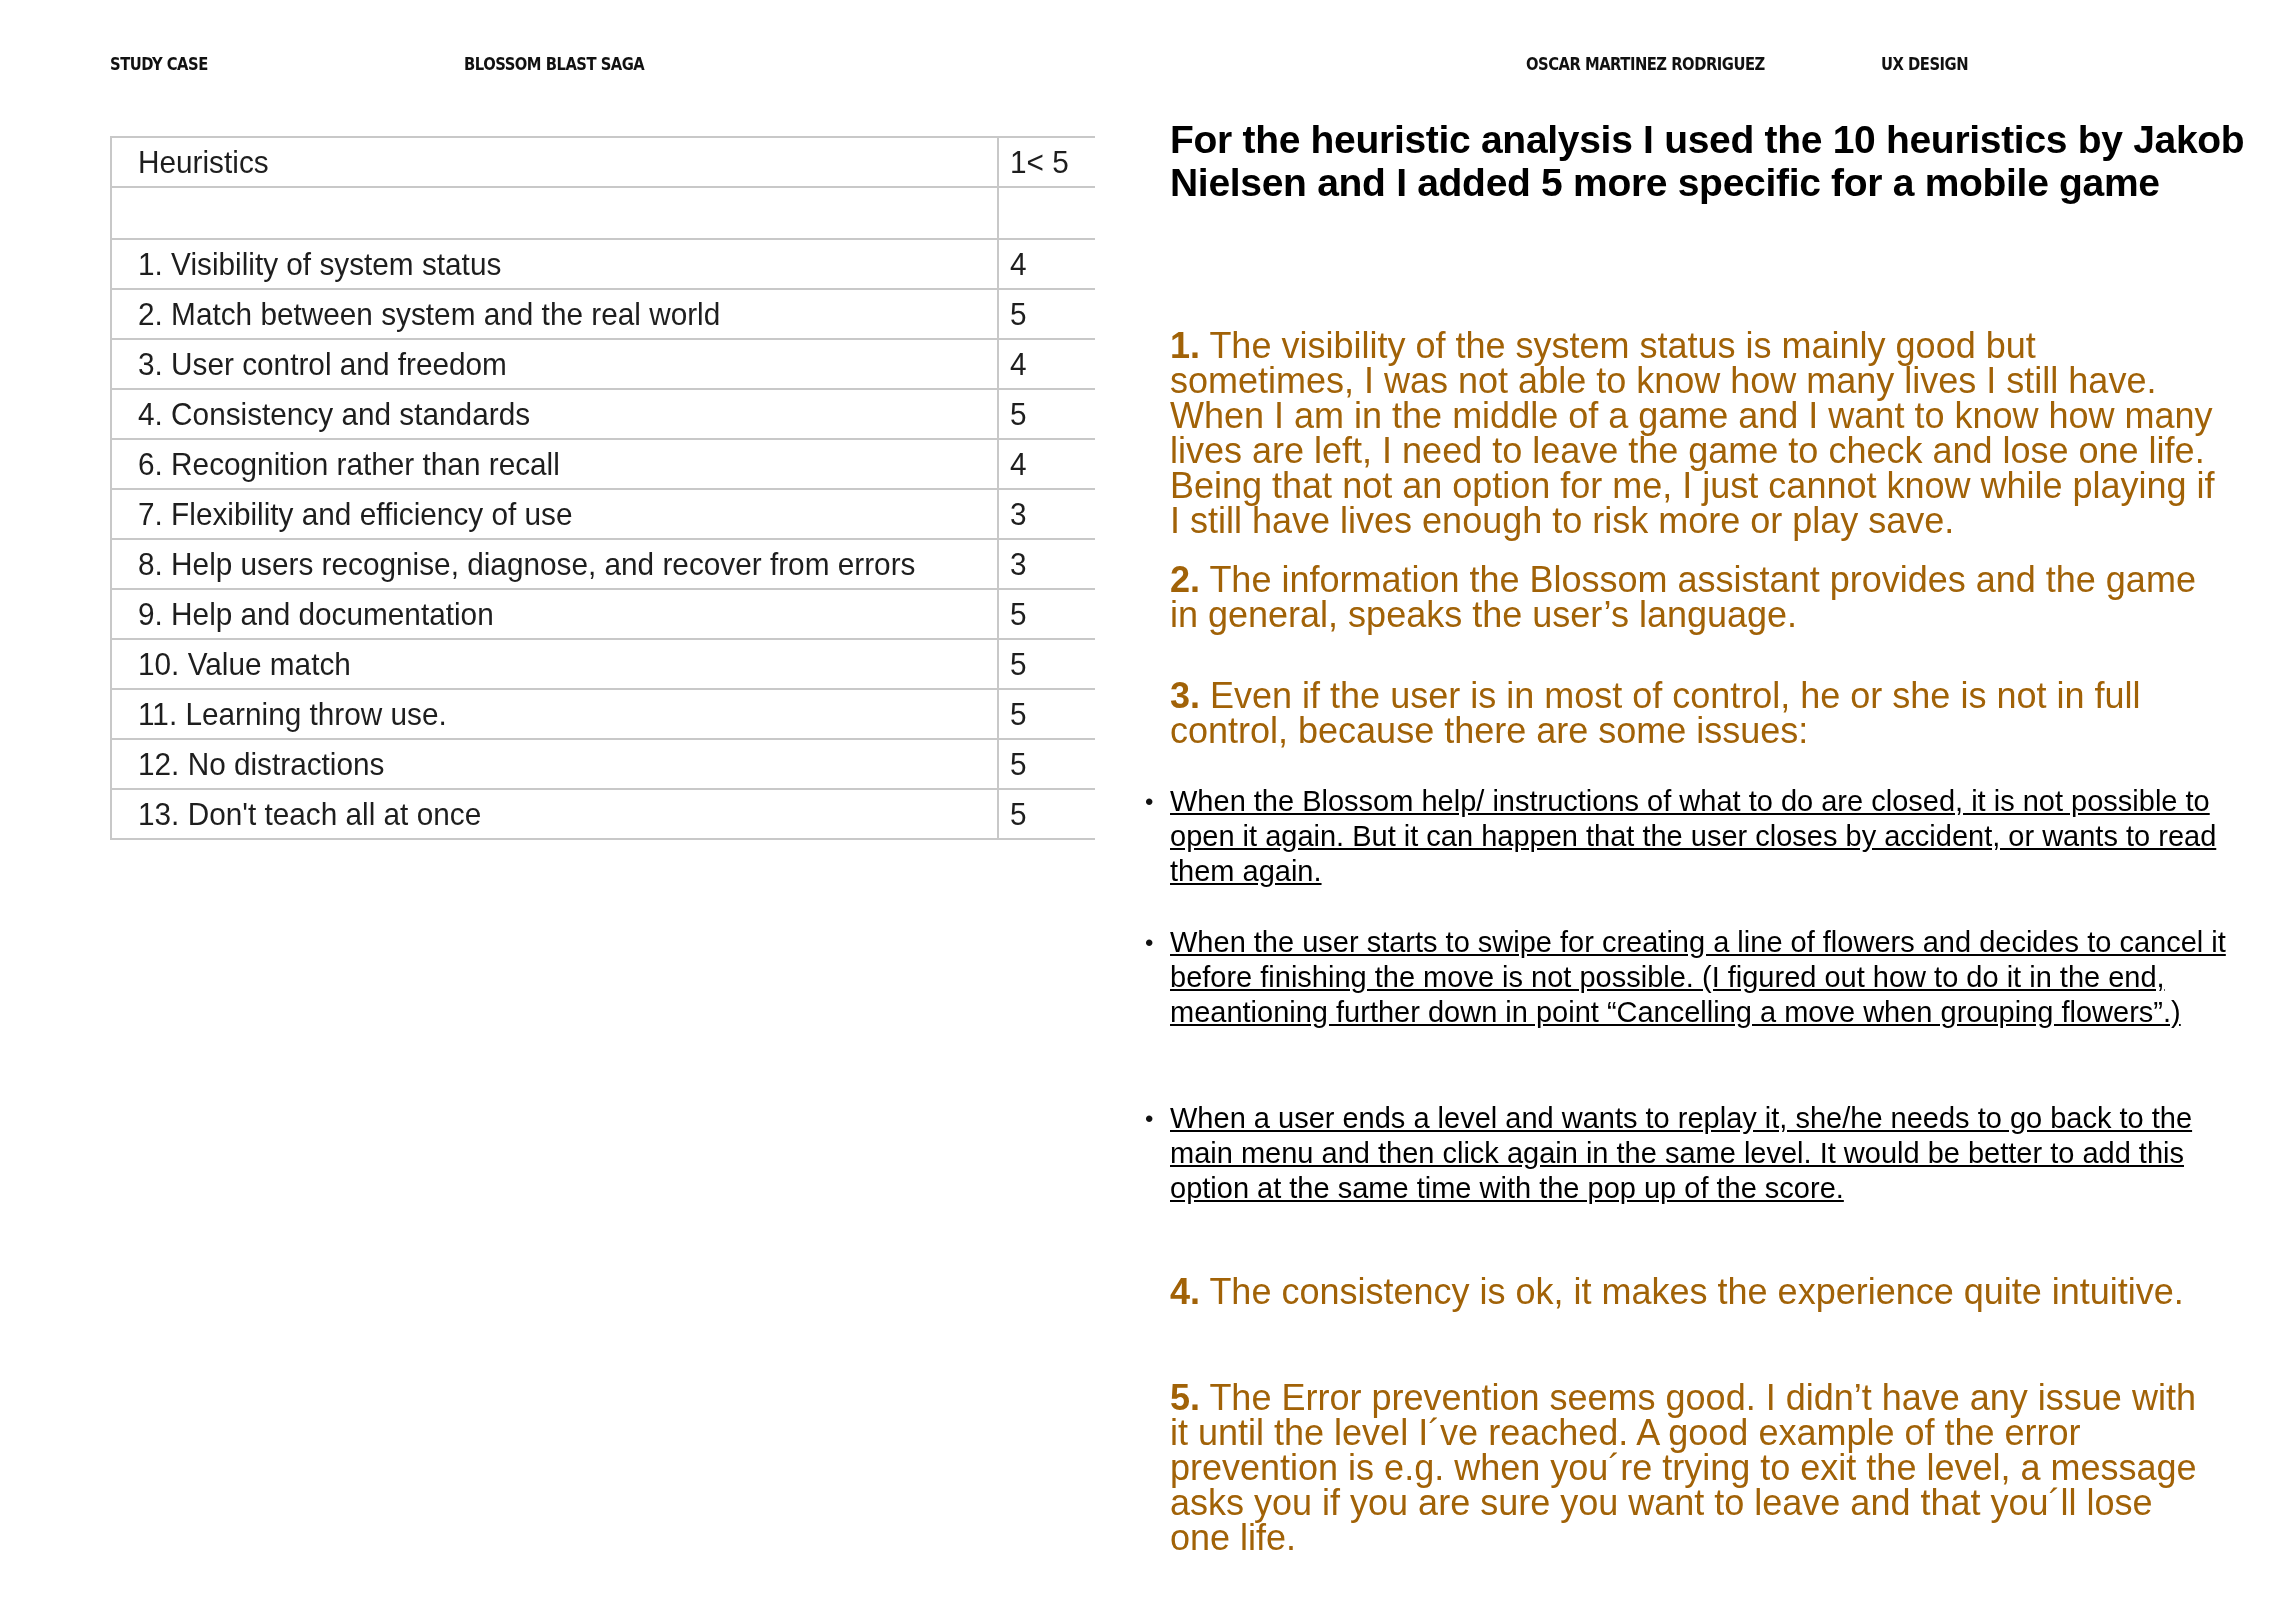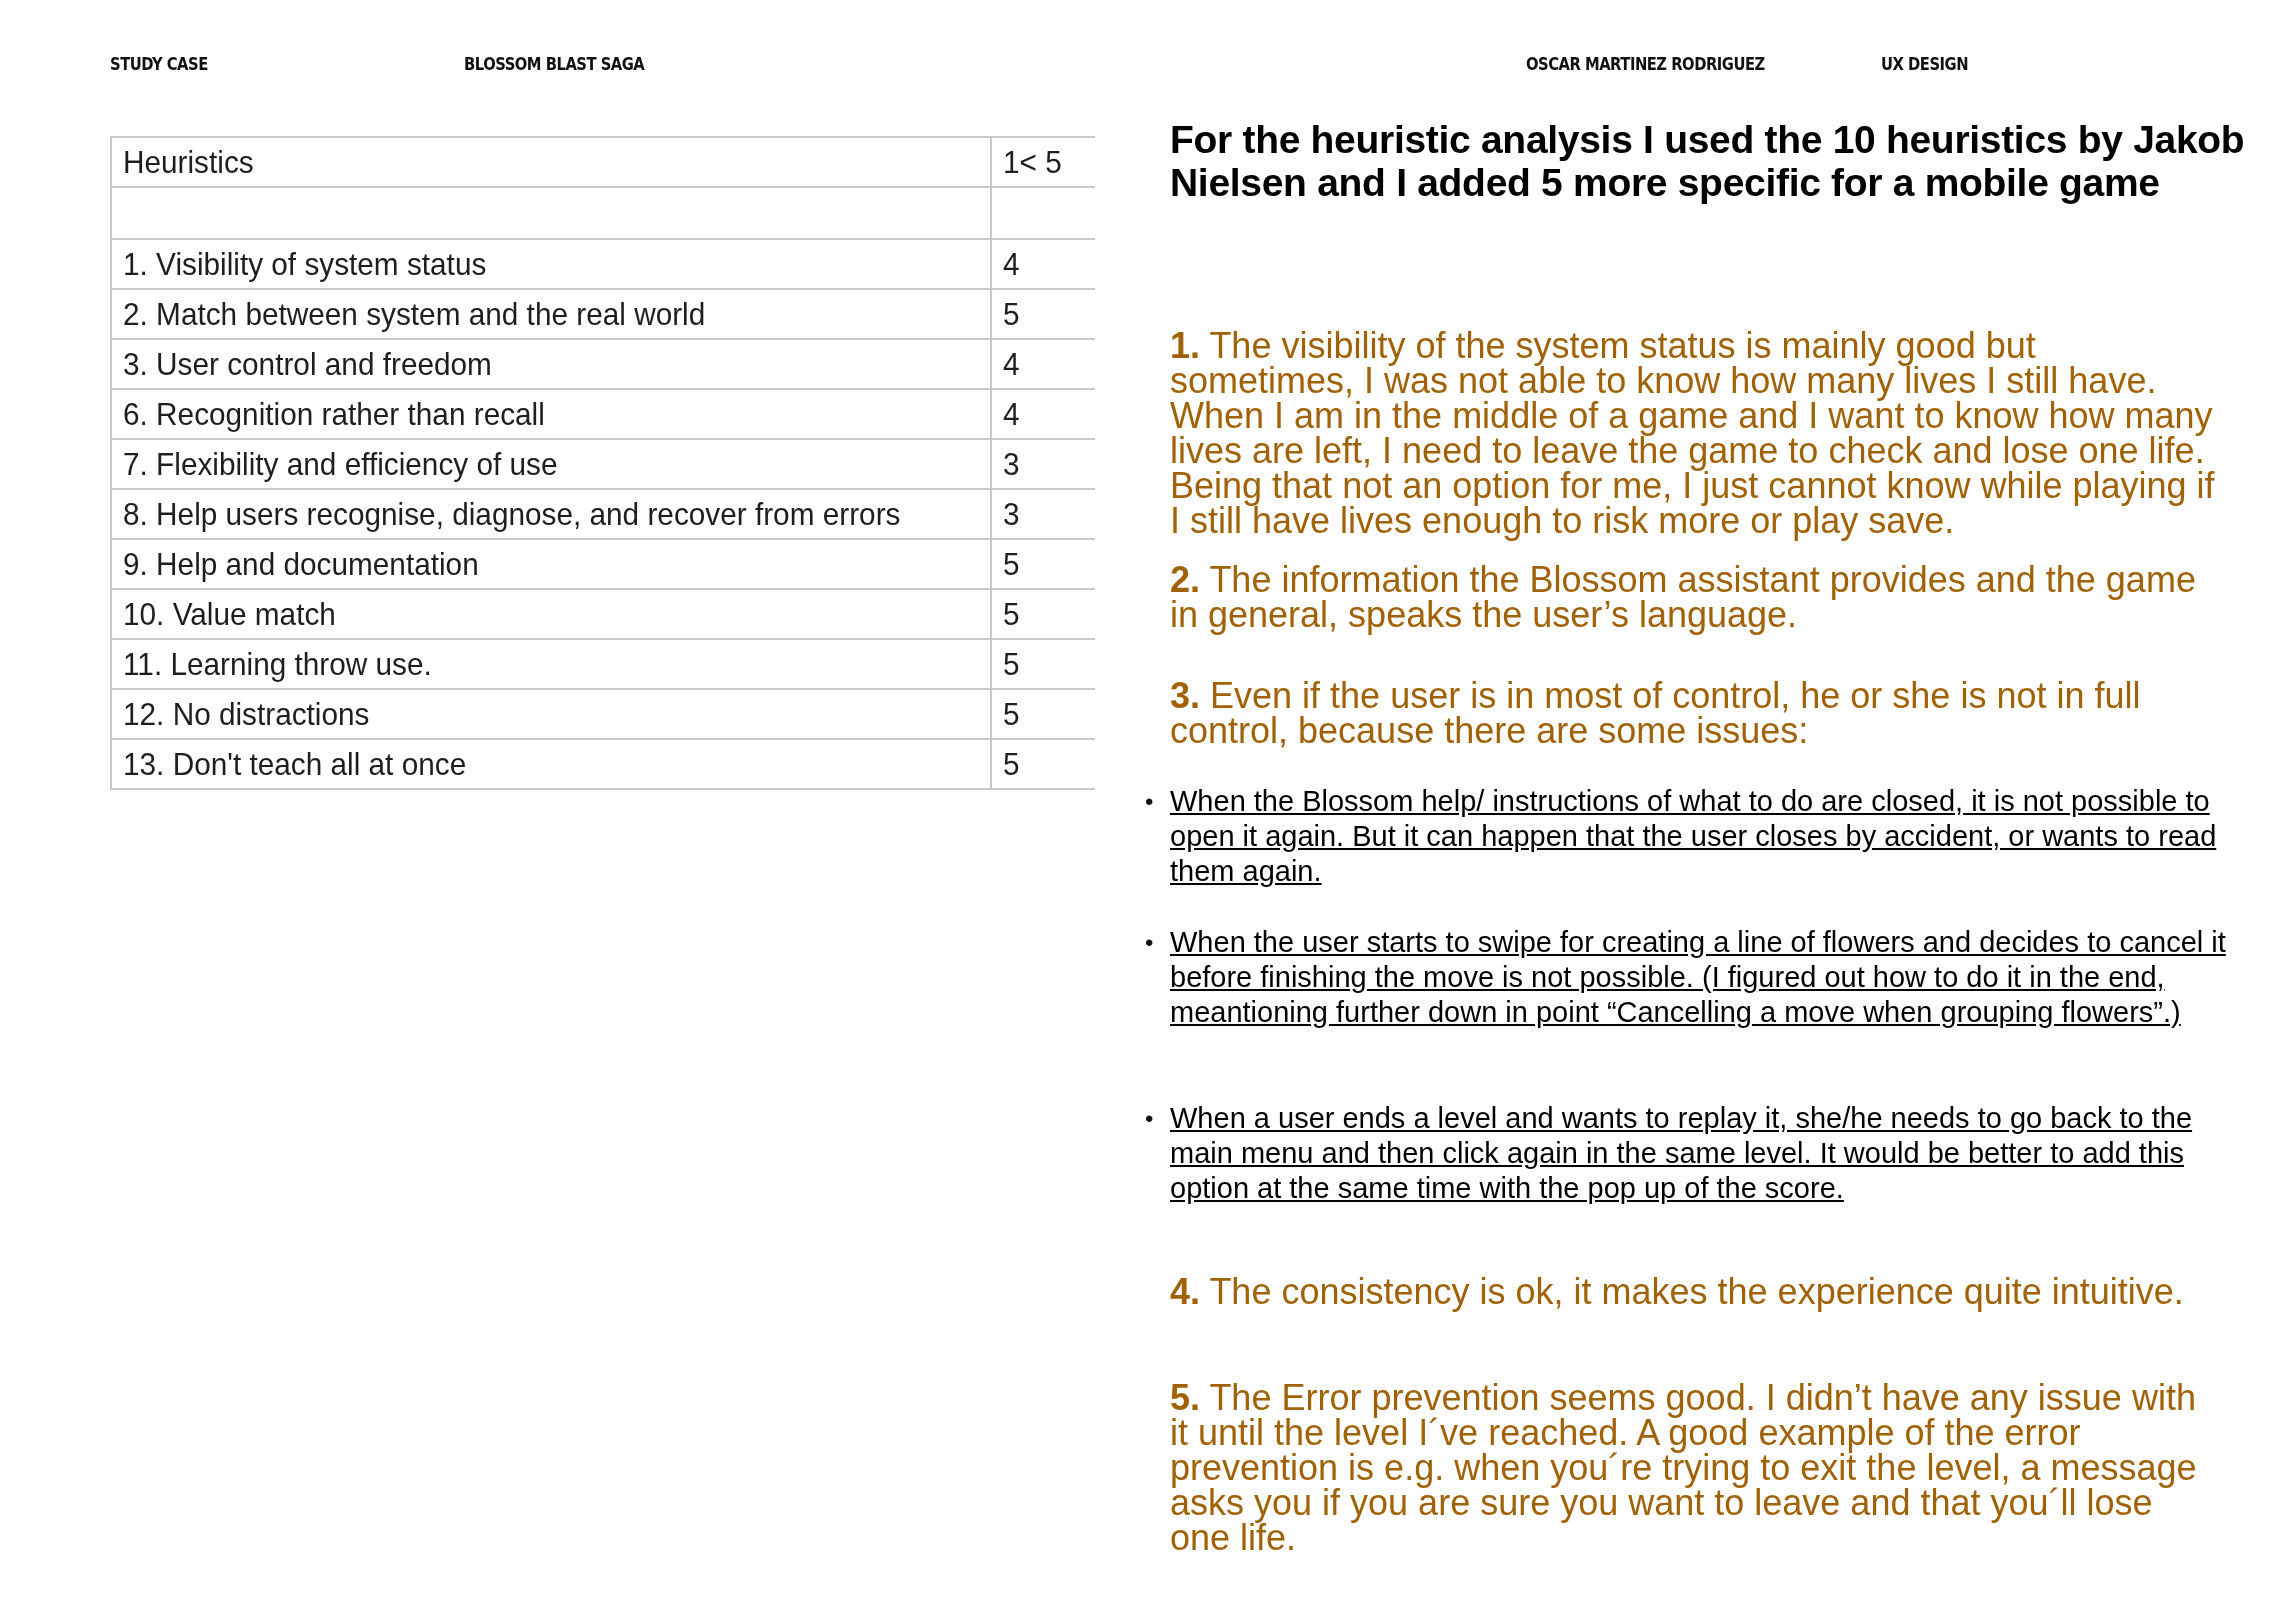--- a/index.html
+++ b/index.html
@@ -15,21 +15,21 @@
   #hdr-study { left: 110px; }
   #hdr-game { left: 464px; }
   #hdr-author { left: 1526px; }
   #hdr-topic { left: 1881px; }
 
   table.heur {
     position: absolute; left: 110px; top: 136px;
     border-collapse: collapse; width: 985px;
   }
   table.heur td {
-    border: 2.4px solid #c8c8c8; height: 48px; padding: 0 0 0 11px;
+    border: 2.4px solid #c8c8c8; height: 48px; padding: 0 0 0 26px;
     font-size: 32px; color: #1e1e1e; white-space: nowrap;
     transform-origin: left center;
   }
   table.heur td.name { width: 875px; }
   table.heur td.score { width: 100px; border-right: none; padding-left: 10.8px; }
   table.heur tr.blank td { height: 50px; }
   .cell-text { display: inline-block; transform: scaleX(0.93); transform-origin: left center; }
 
   .right { position: absolute; left: 1170px; width: 1076px; }
   .title {
@@ -66,20 +66,24 @@
         <td class="name"><span class="cell-text">1.  Visibility of system status</span></td>
         <td class="score"><span class="cell-text">4</span></td>
       </tr>
       <tr>
         <td class="name"><span class="cell-text">2.  Match between system and the real world</span></td>
         <td class="score"><span class="cell-text">5</span></td>
       </tr>
       <tr>
         <td class="name"><span class="cell-text">3.  User control and freedom</span></td>
         <td class="score"><span class="cell-text">4</span></td>
+      </tr>
+      <tr>
+        <td class="name"><span class="cell-text">4.  Consistency and standards</span></td>
+        <td class="score"><span class="cell-text">5</span></td>
       </tr>
       <tr>
         <td class="name"><span class="cell-text">6.  Recognition rather than recall</span></td>
         <td class="score"><span class="cell-text">4</span></td>
       </tr>
       <tr>
         <td class="name"><span class="cell-text">7.  Flexibility and efficiency of use</span></td>
         <td class="score"><span class="cell-text">3</span></td>
       </tr>
       <tr>

